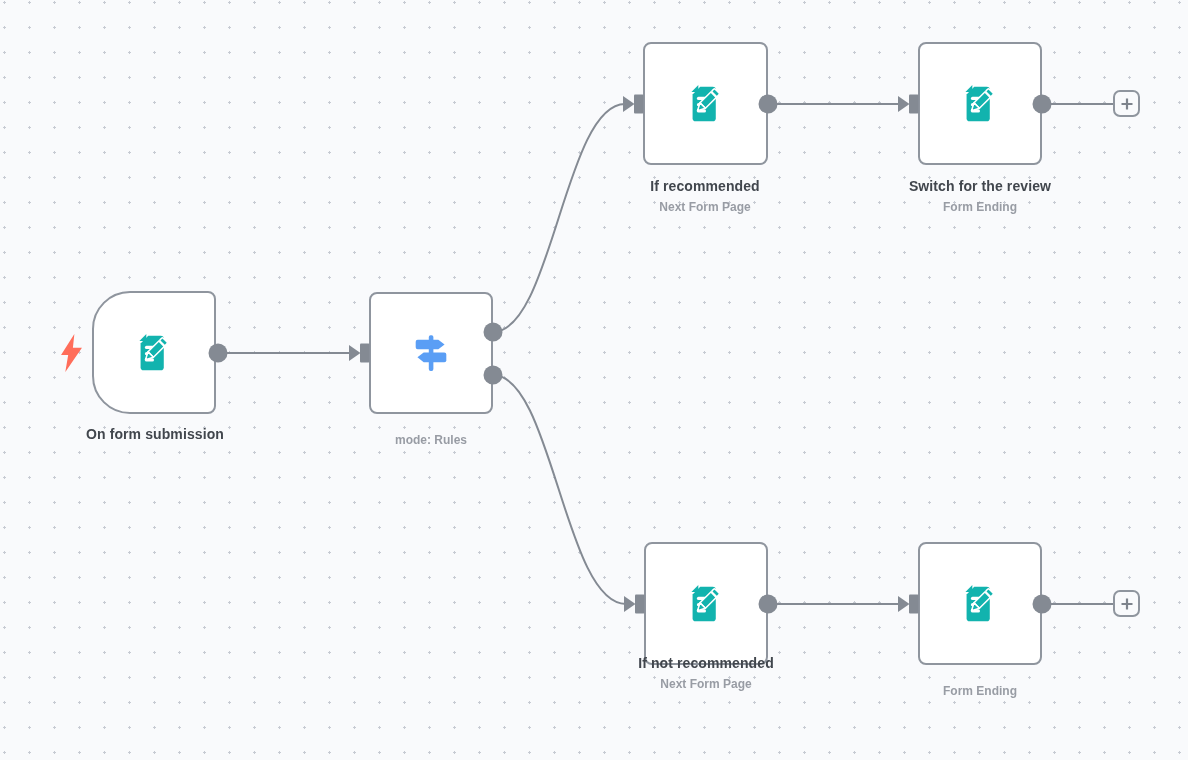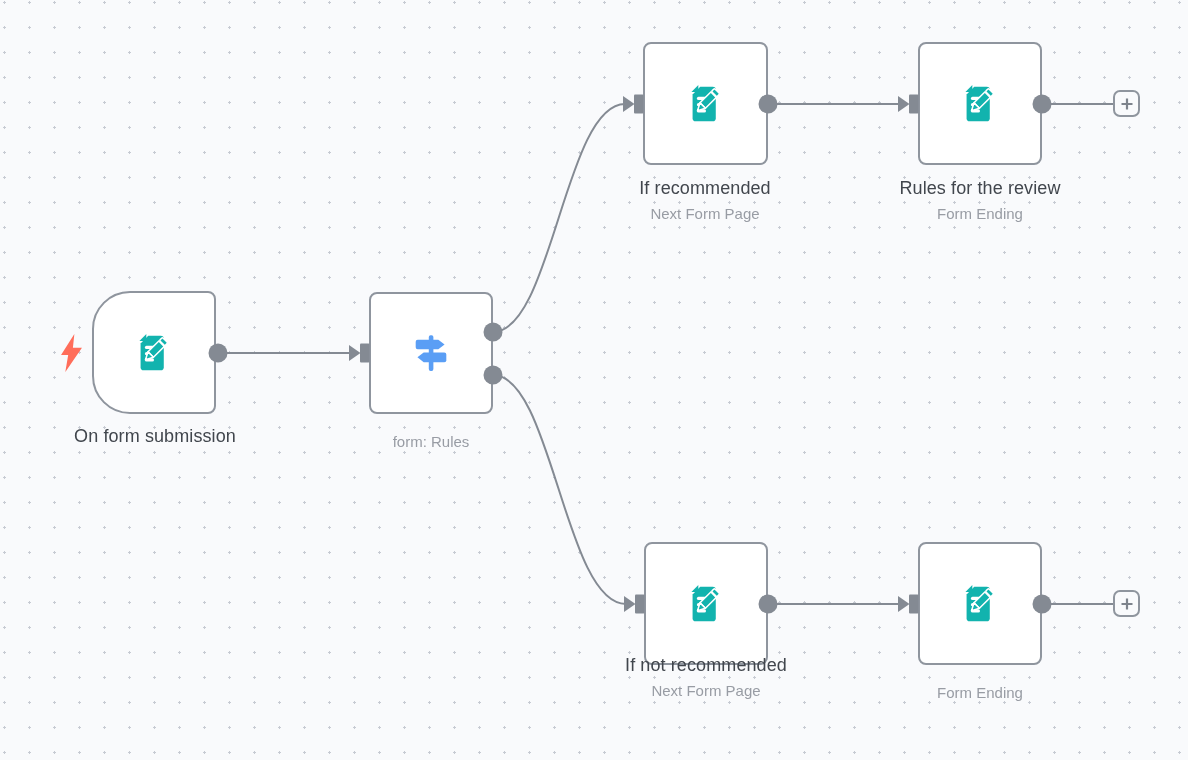--- a/index.html
+++ b/index.html
@@ -27,22 +27,22 @@
   #node-thanks-review{left:918px;top:42px;height:123px;}
   #node-if-not{left:644px;top:542px;height:123px;}
   #node-thanks-feedback{left:918px;top:542px;height:123px;}
   .labels{position:absolute;z-index:1;width:320px;text-align:center;pointer-events:none;}
   #labels-trigger{left:-5px;top:426px;}
   #labels-switch{left:271px;top:427px;}
   #labels-if-rec{left:545px;top:178px;}
   #labels-thanks-review{left:820px;top:178px;}
   #labels-if-not{left:546px;top:655px;}
   #labels-thanks-feedback{left:820px;top:678px;}
-  .node-label{font-size:18px;font-weight:normal;color:#41464d;letter-spacing:.1px;}
-  .node-subtitle{font-size:15px;color:#989ca4;margin-top:6px;}
+  .node-label{font-size:14px;font-weight:bold;color:#41464d;letter-spacing:.1px;}
+  .node-subtitle{font-size:12px;color:#989ca4;margin-top:6px;font-weight:bold;}
   .node-subtitle:empty{display:none;}
   .add-btn{
     position:absolute;z-index:3;box-sizing:border-box;
     width:27px;height:27px;background:#f9fafc;
     border:2px solid #8f959e;border-radius:7px;
     display:flex;align-items:center;justify-content:center;
     padding:0;cursor:pointer;
   }
   #add-btn-top{left:1113px;top:90px;}
   #add-btn-bottom{left:1113px;top:590px;}
@@ -123,28 +123,28 @@
     <svg class="node-icon" width="46" height="46" viewBox="0 0 48 48">
         <use href="#icon-form"></use>
       </svg>
   </div>
 
   <div class="labels" id="labels-trigger">
     <div class="node-label">On form submission</div>
 
   </div>
   <div class="labels" id="labels-switch">
-    <div class="node-subtitle">form: Rules</div>
+    <div class="node-subtitle">mode: Rules</div>
   </div>
   <div class="labels" id="labels-if-rec">
     <div class="node-label">If recommended</div>
     <div class="node-subtitle">Next Form Page</div>
   </div>
   <div class="labels" id="labels-thanks-review">
-    <div class="node-label">Rules for the review</div>
+    <div class="node-label">Switch for the review</div>
     <div class="node-subtitle">Form Ending</div>
   </div>
   <div class="labels" id="labels-if-not">
     <div class="node-label">If not recommended</div>
     <div class="node-subtitle">Next Form Page</div>
   </div>
   <div class="labels" id="labels-thanks-feedback">
     <div class="node-subtitle">Form Ending</div>
   </div>
 

